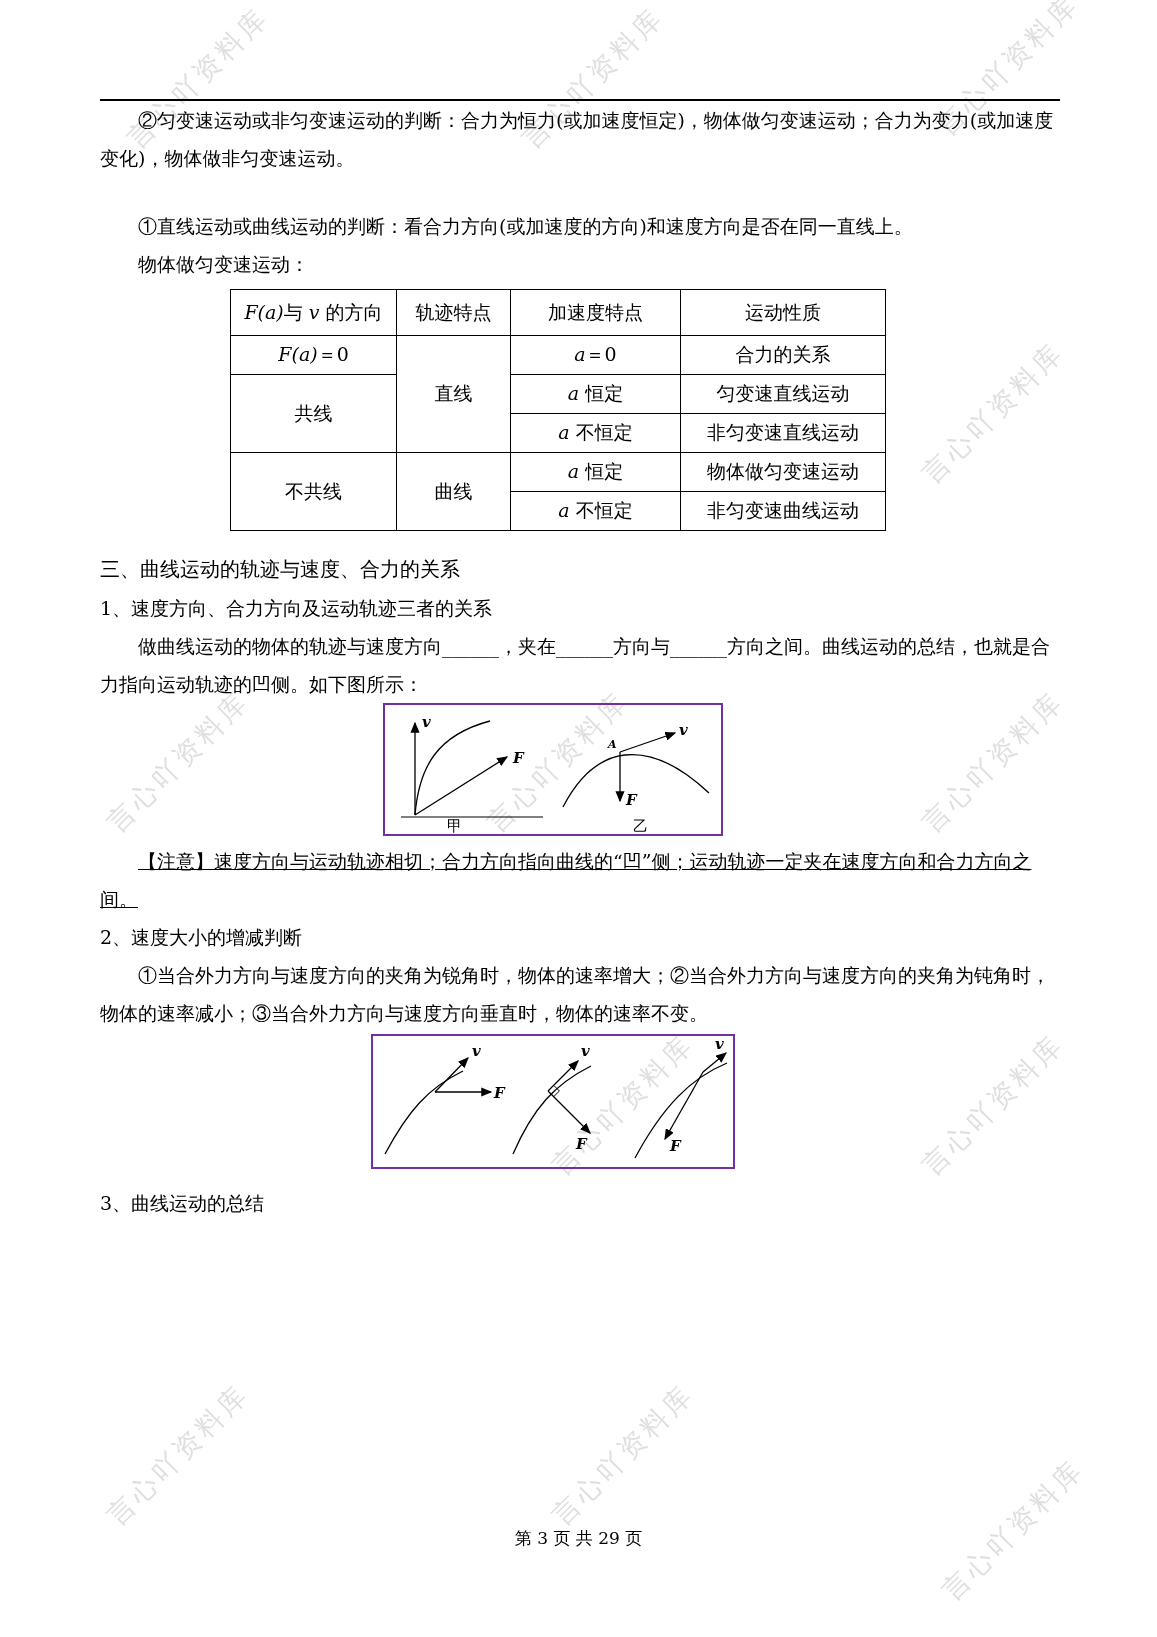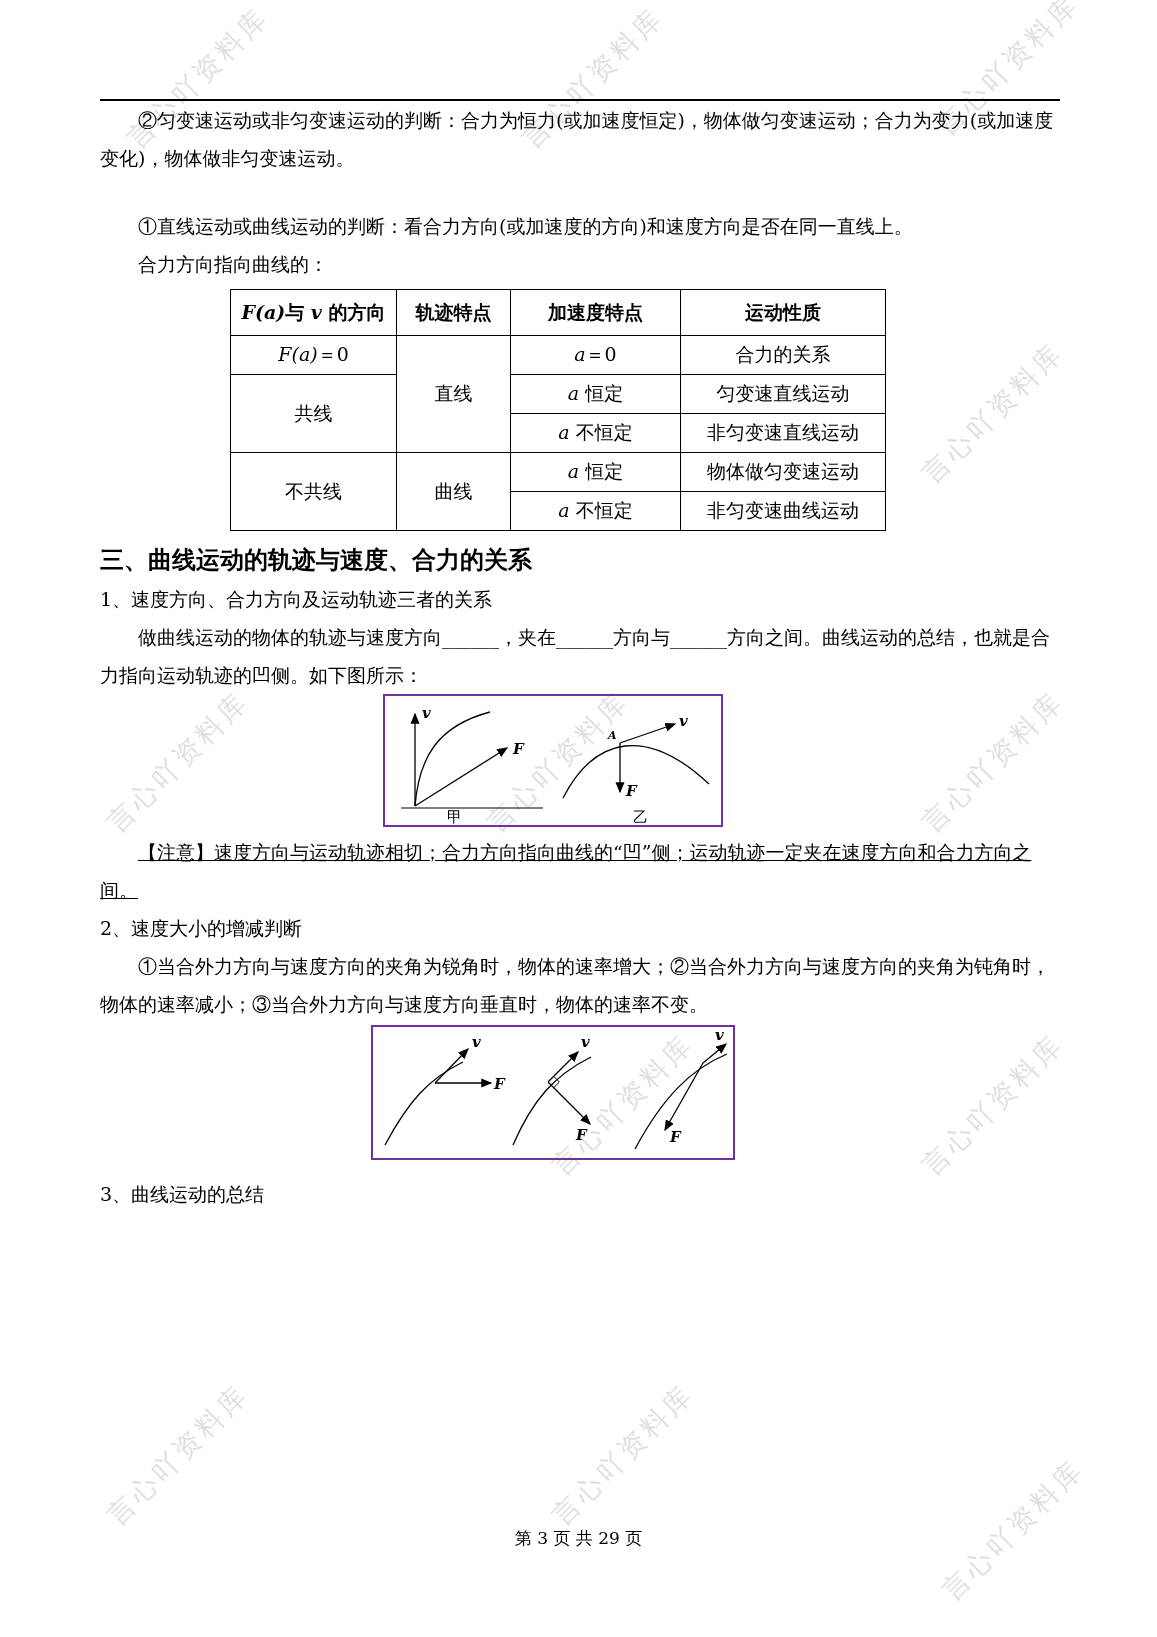--- a/index.html
+++ b/index.html
@@ -15,28 +15,28 @@
     font-size:27px; letter-spacing:4px; color:#c6c6c6; opacity:.55;
     transform:rotate(-45deg);
     font-family:"DejaVu Sans","Liberation Sans",sans-serif;
   }
   .content { position:relative; z-index:1; padding:0 97px 0 100px; }
   .toprule { border:none; border-top:2px solid #000; margin-top:99px; }
   p { font-size:19px; line-height:38px; }
   .indent { text-indent:2em; }
   .p1 { margin-top:30px; }
   .sec {
-    font-size:24px; font-weight:bold; line-height:40px; margin-top:9px;
+    font-size:20px; font-weight:normal; line-height:40px; margin-top:18px;
   }
   .mtable { border-collapse:collapse; margin:6px 0 0 130px; table-layout:fixed; }
   .mtable td {
     border:1.5px solid #000; text-align:center; vertical-align:middle;
     font-size:19px; height:39px; padding:0 4px;
   }
-  .mtable tr.hrow td { height:46px; font-weight:bold; }
+  .mtable tr.hrow td { height:46px; font-weight:normal; }
   .it { font-style:italic; }
   .figbox {
     border:2px solid #7030a0; background:transparent;
   }
   .figbox1 { width:340px; height:133px; margin:0 0 0 283px; }
   .figbox2 { width:364px; height:135px; margin:2px 0 0 271px; }
   .note { margin-top:6px;text-decoration:underline; }
   .item3 { margin-top:15px; }
   .footer {
     position:absolute; left:0; right:0; top:1497px; z-index:1;
@@ -66,21 +66,21 @@
   <div class="wm" style="left:85px;top:1437px">言心吖资料库</div>
   <div class="wm" style="left:530px;top:1437px">言心吖资料库</div>
   <div class="wm" style="left:920px;top:1512px">言心吖资料库</div>
 
   <div class="content">
 
     <hr class="toprule">
 
     <p class="indent">②匀变速运动或非匀变速运动的判断：合力为恒力(或加速度恒定)，物体做匀变速运动；合力为变力(或加速度变化)，物体做非匀变速运动。</p>
     <p class="indent p1">①直线运动或曲线运动的判断：看合力方向(或加速度的方向)和速度方向是否在同一直线上。</p>
-    <p class="indent">合力方向指向曲线的：</p>
+    <p class="indent">物体做匀变速运动：</p>
 
     <table class="mtable">
       <colgroup>
         <col style="width:166px">
           <col style="width:114px">
           <col style="width:170px">
           <col style="width:205px">
       </colgroup>
       <tbody>
           <tr class="hrow">

